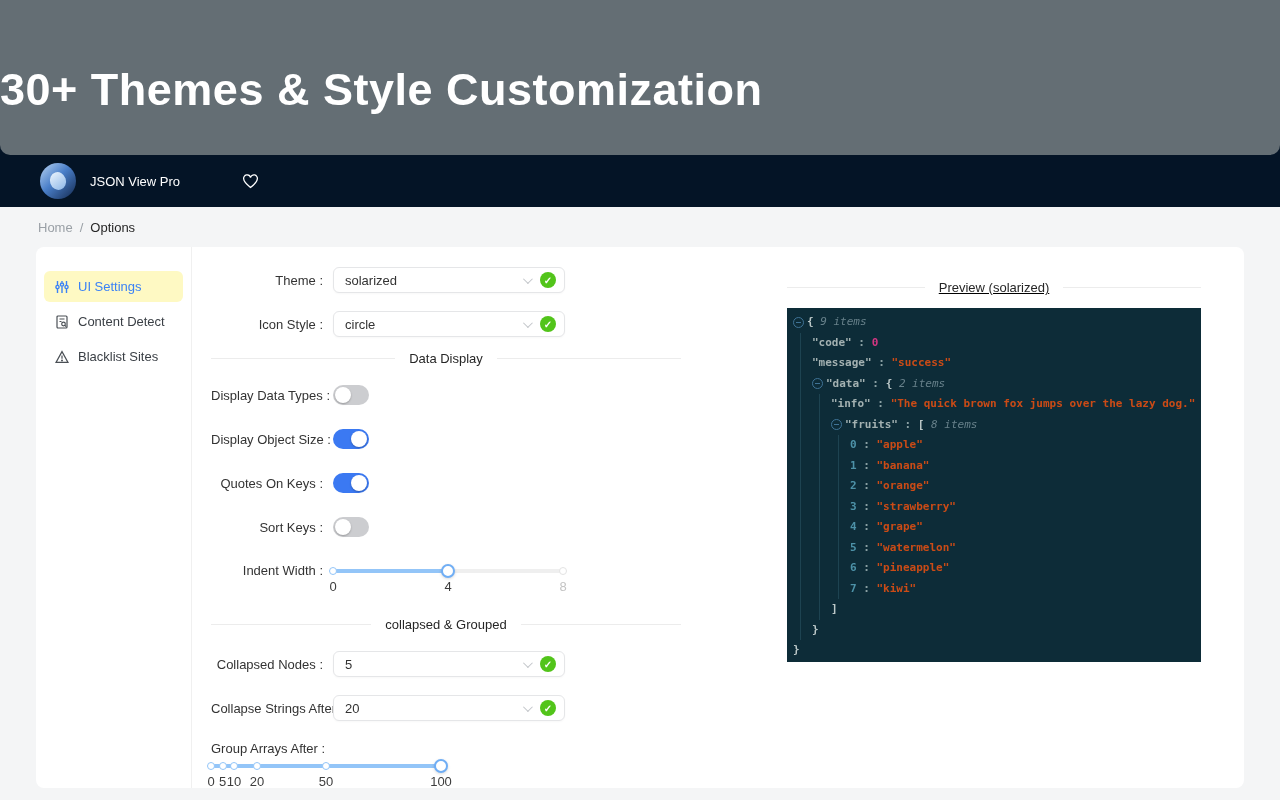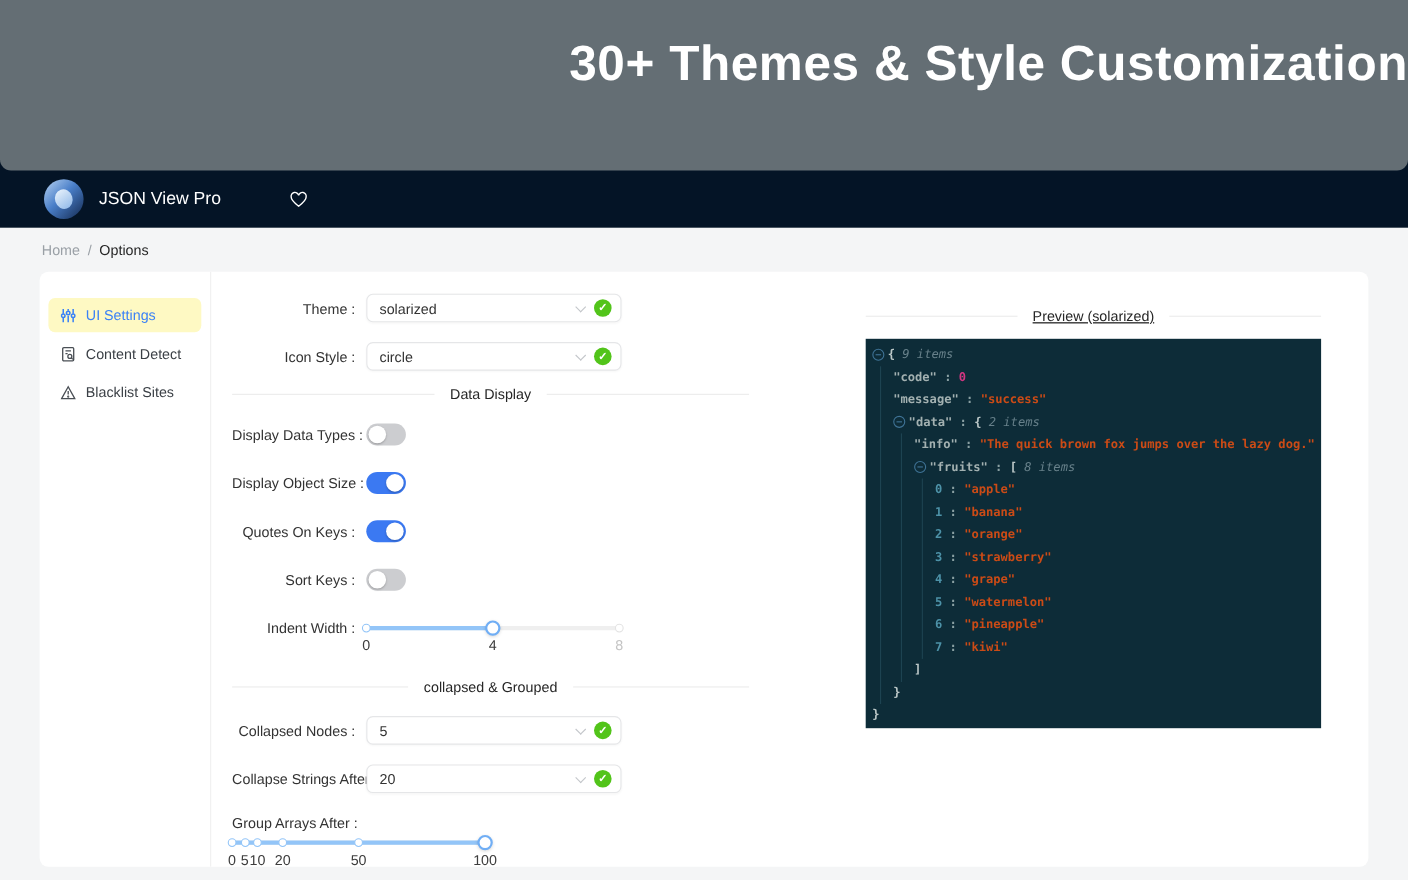--- a/index.html
+++ b/index.html
@@ -1,26 +1,26 @@
 <!DOCTYPE html>
 <html><head>
 <meta charset="utf-8">
 <style>
   * { margin:0; padding:0; box-sizing:border-box; }
   body { font-family:"Liberation Sans", sans-serif; }
   .page { position:relative; width:1280px; height:800px; background:#f4f5f6; overflow:hidden; }
 
   
   .hero { position:absolute; top:0; left:0; width:1280px; height:207px; background:#041426; }
-  .banner { height:155px; background:#646e74; border-radius:0 0 10px 10px; text-align:right; padding-top:32px; }
+  .banner { height:155px; background:#646e74; border-radius:0 0 10px 10px; text-align:left; padding-top:64px; }
   .banner h1 { color:#fff; font-size:45px; font-weight:700; letter-spacing:.5px; }
   .navbar { height:52px; display:flex; align-items:center; padding:0 40px; }
   .logo { width:36px; height:36px; border-radius:50%; background:linear-gradient(135deg,#b9d4f2 0%,#4a7fc9 45%,#13294f 100%); position:relative; margin-right:14px; }
   .logo::after { content:""; position:absolute; left:10px; top:9px; width:16px; height:18px; border-radius:50%; background:linear-gradient(160deg,#eaf3fc,#8fb8e8); transform:rotate(-18deg); }
-  .app-name { color:#fff; font-size:16px; font-weight:500; }
+  .app-name { color:#fff; font-size:13px; font-weight:500; }
   .nav-heart { margin-left:62px; display:flex; align-items:center; }
 
   
   .breadcrumb { position:absolute; left:38px; top:220px; font-size:13px; color:#9aa0a6; display:flex; gap:7px; }
   .breadcrumb .current { color:#262626; font-weight:500; }
 
   
   .card { position:absolute; left:36px; right:36px; top:247px; bottom:12px; background:#fff; border-radius:8px; display:flex; overflow:hidden; }
   .sidebar { width:156px; border-right:1px solid #f0f0f0; padding:24px 8px 0 8px; flex:none; }
   .side-item { height:31px; border-radius:6px; display:flex; align-items:center; padding:0 10px; margin-bottom:4px; font-size:13px; color:#3a3f45; cursor:pointer; }

